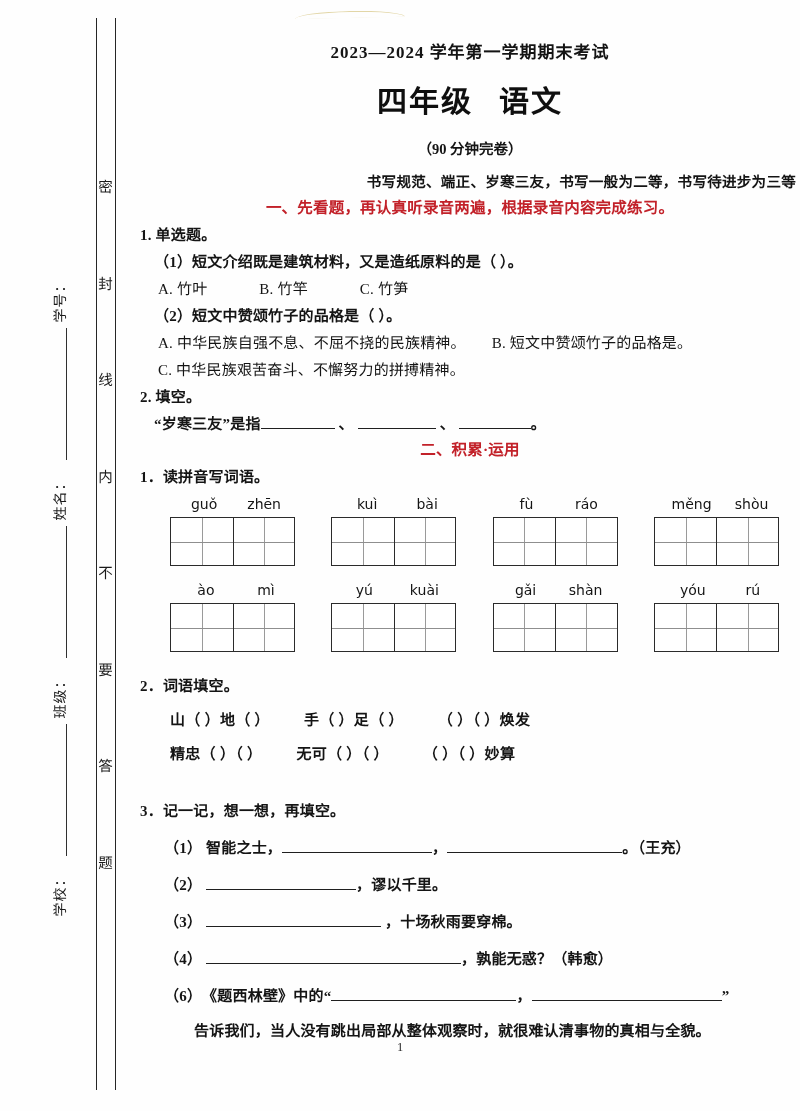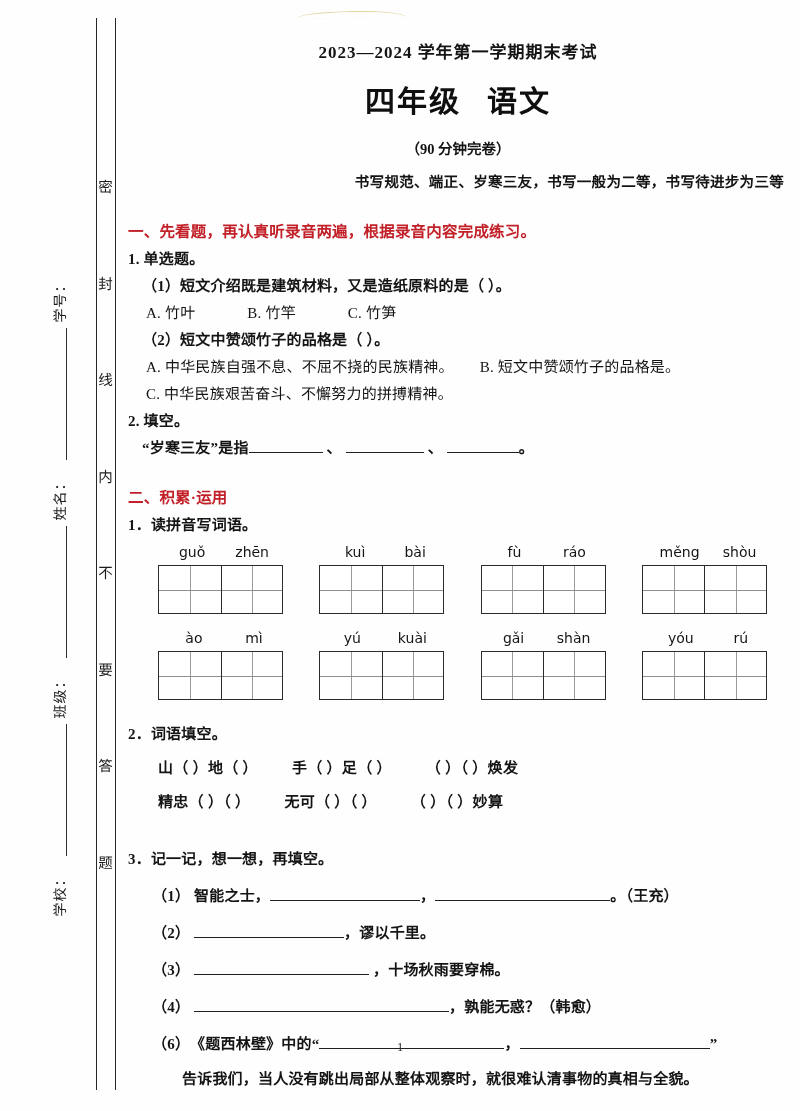--- a/index.html
+++ b/index.html
@@ -90,21 +90,21 @@
   .info-line {
     position: absolute;
     left: 30px;
     width: 0;
     border-left: 1.1px solid #303030;
   }
 
   
   .content {
     position: absolute;
-    left: 128px;
+    left: 140px;
     top: 0;
     width: 660px;
     height: 953px;
   }
 
   .doc-title-row {
     text-align: center;
     font-size: 17px;
     font-weight: 700;
     letter-spacing: 1px;
@@ -133,22 +133,23 @@
     font-weight: 700;
     margin-top: 12px;
     padding-right: 4px;
     letter-spacing: .3px;
     color: #141414;
   }
 
   .sec-head {
     font-size: 15.5px;
     font-weight: 700;
-    margin-top: 28px;
+    margin-top: 4px;
     letter-spacing: .2px;
+    text-align: center;
   }
   .sec-head.red { color: #c22129; }
 
   .q-line {
     font-size: 15px;
     font-weight: 700;
     margin-top: 6px;
     letter-spacing: .2px;
     color: #141414;
   }

